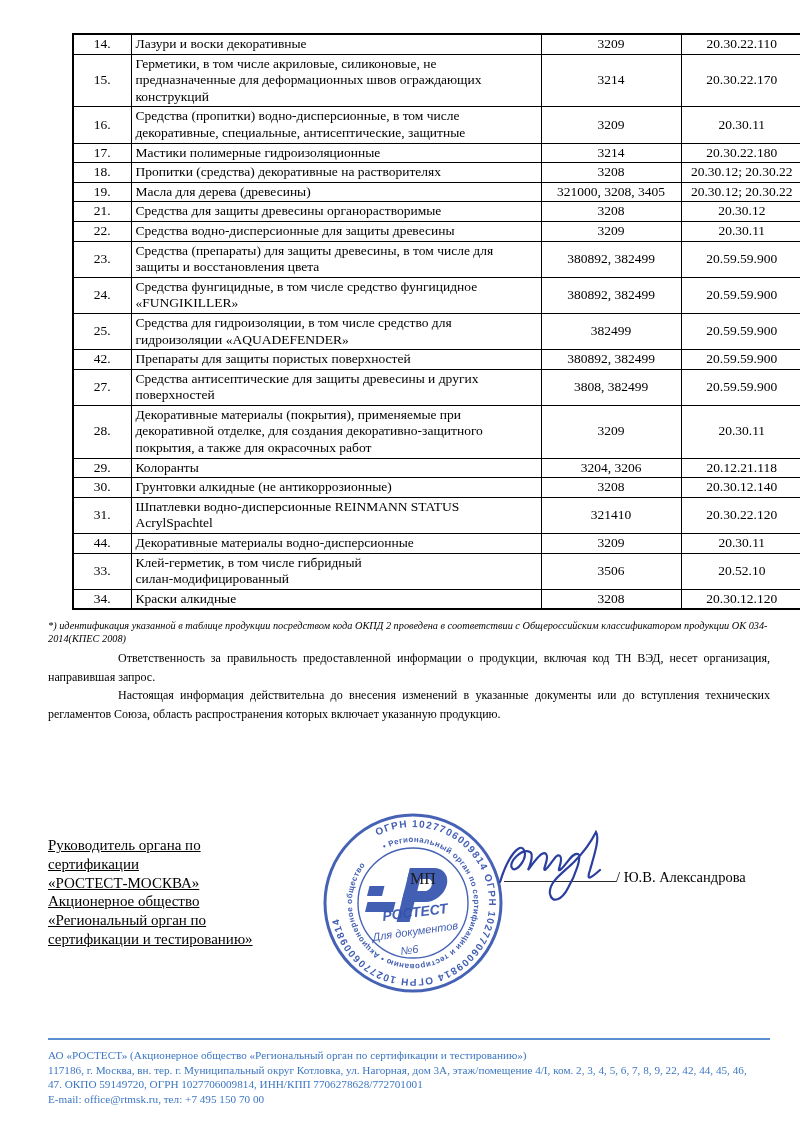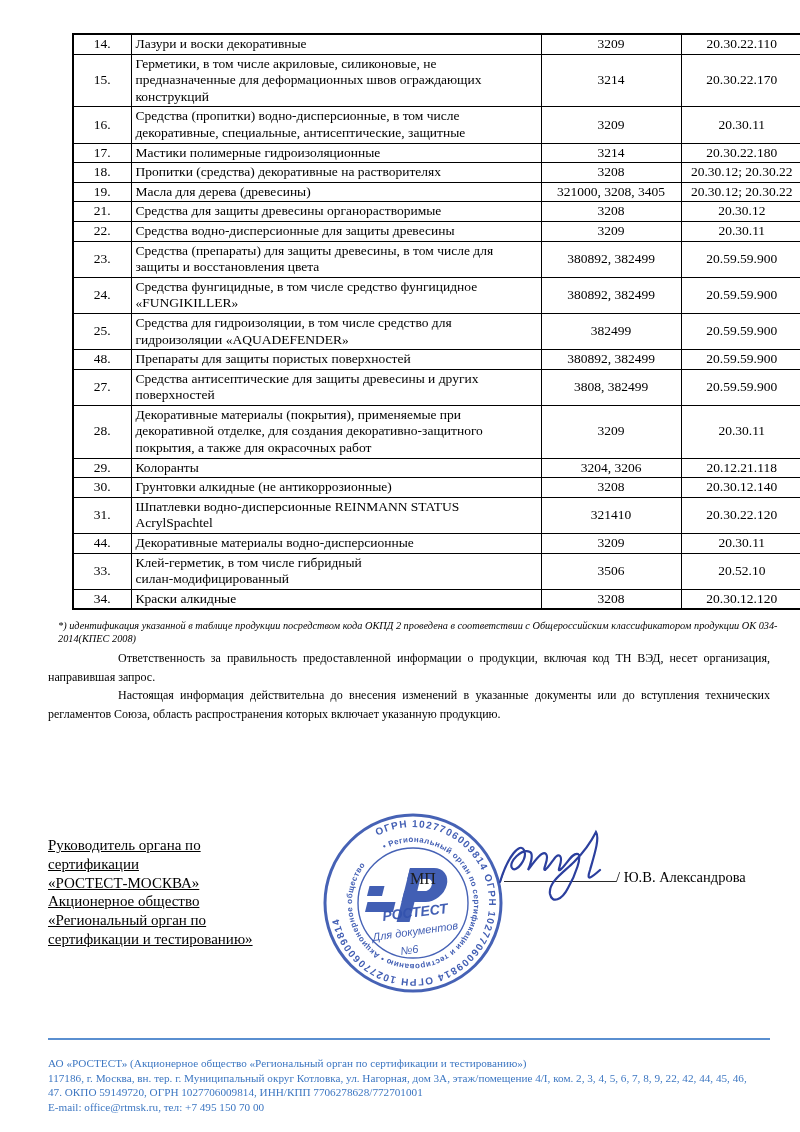--- a/index.html
+++ b/index.html
@@ -30,21 +30,21 @@
     vertical-align: middle;
   }
   table.products { border: 2px solid #000; }
   td.c-num  { width: 58px;  text-align: center; }
   td.c-desc { width: 410px; text-align: left; white-space: pre-line; }
   td.c-tn   { width: 140px; text-align: center; margin-left: 30px; }
   td.c-ok   { width: 122px; text-align: center; }
 
   
   .footnote {
-    position: absolute; left: 58px; top: 620px; width: 724px;
+    position: absolute; left: 48px; top: 620px; width: 724px;
     font-style: italic; font-size: 10.3px; line-height: 12.5px;
   }
 
   
   .paras { position: absolute; left: 48px; top: 649px; width: 722px; }
   .paras p {
     font-size: 12px; line-height: 18.6px;
     text-align: justify; text-indent: 70px;
     text-justify: inter-word;
   }
@@ -64,21 +64,21 @@
     display: inline-block; width: 112px;
     border-bottom: 1.4px solid #2a2a2a;
     height: 14px; position: relative;
   }
   .squiggle { position: absolute; left: -12px; top: -48px; width: 140px; height: 86px; }
 
   
   .footer {
     position: absolute; left: 48px; top: 1038px; width: 722px;
     border-top: 2px solid #5a8fd0;
-    padding-top: 16px;
+    padding-top: 8px;
     color: #3d77c2;
     font-size: 11.2px; line-height: 14.6px;
   }
 </style>
 </head>
 <body>
 
 <div class="page">
 
   <div class="tbl-wrap">
@@ -163,21 +163,21 @@
 
           <tr>
             <td class="c-num">25.</td>
             <td class="c-desc">Средства для гидроизоляции, в том числе средство для
 гидроизоляции «AQUADEFENDER»</td>
             <td class="c-tn">382499</td>
             <td class="c-ok">20.59.59.900</td>
           </tr>
 
           <tr>
-            <td class="c-num">48.</td>
+            <td class="c-num">42.</td>
             <td class="c-desc">Препараты для защиты пористых поверхностей</td>
             <td class="c-tn">380892, 382499</td>
             <td class="c-ok">20.59.59.900</td>
           </tr>
 
           <tr>
             <td class="c-num">27.</td>
             <td class="c-desc">Средства антисептические для защиты древесины и других
 поверхностей</td>
             <td class="c-tn">3808, 382499</td>

